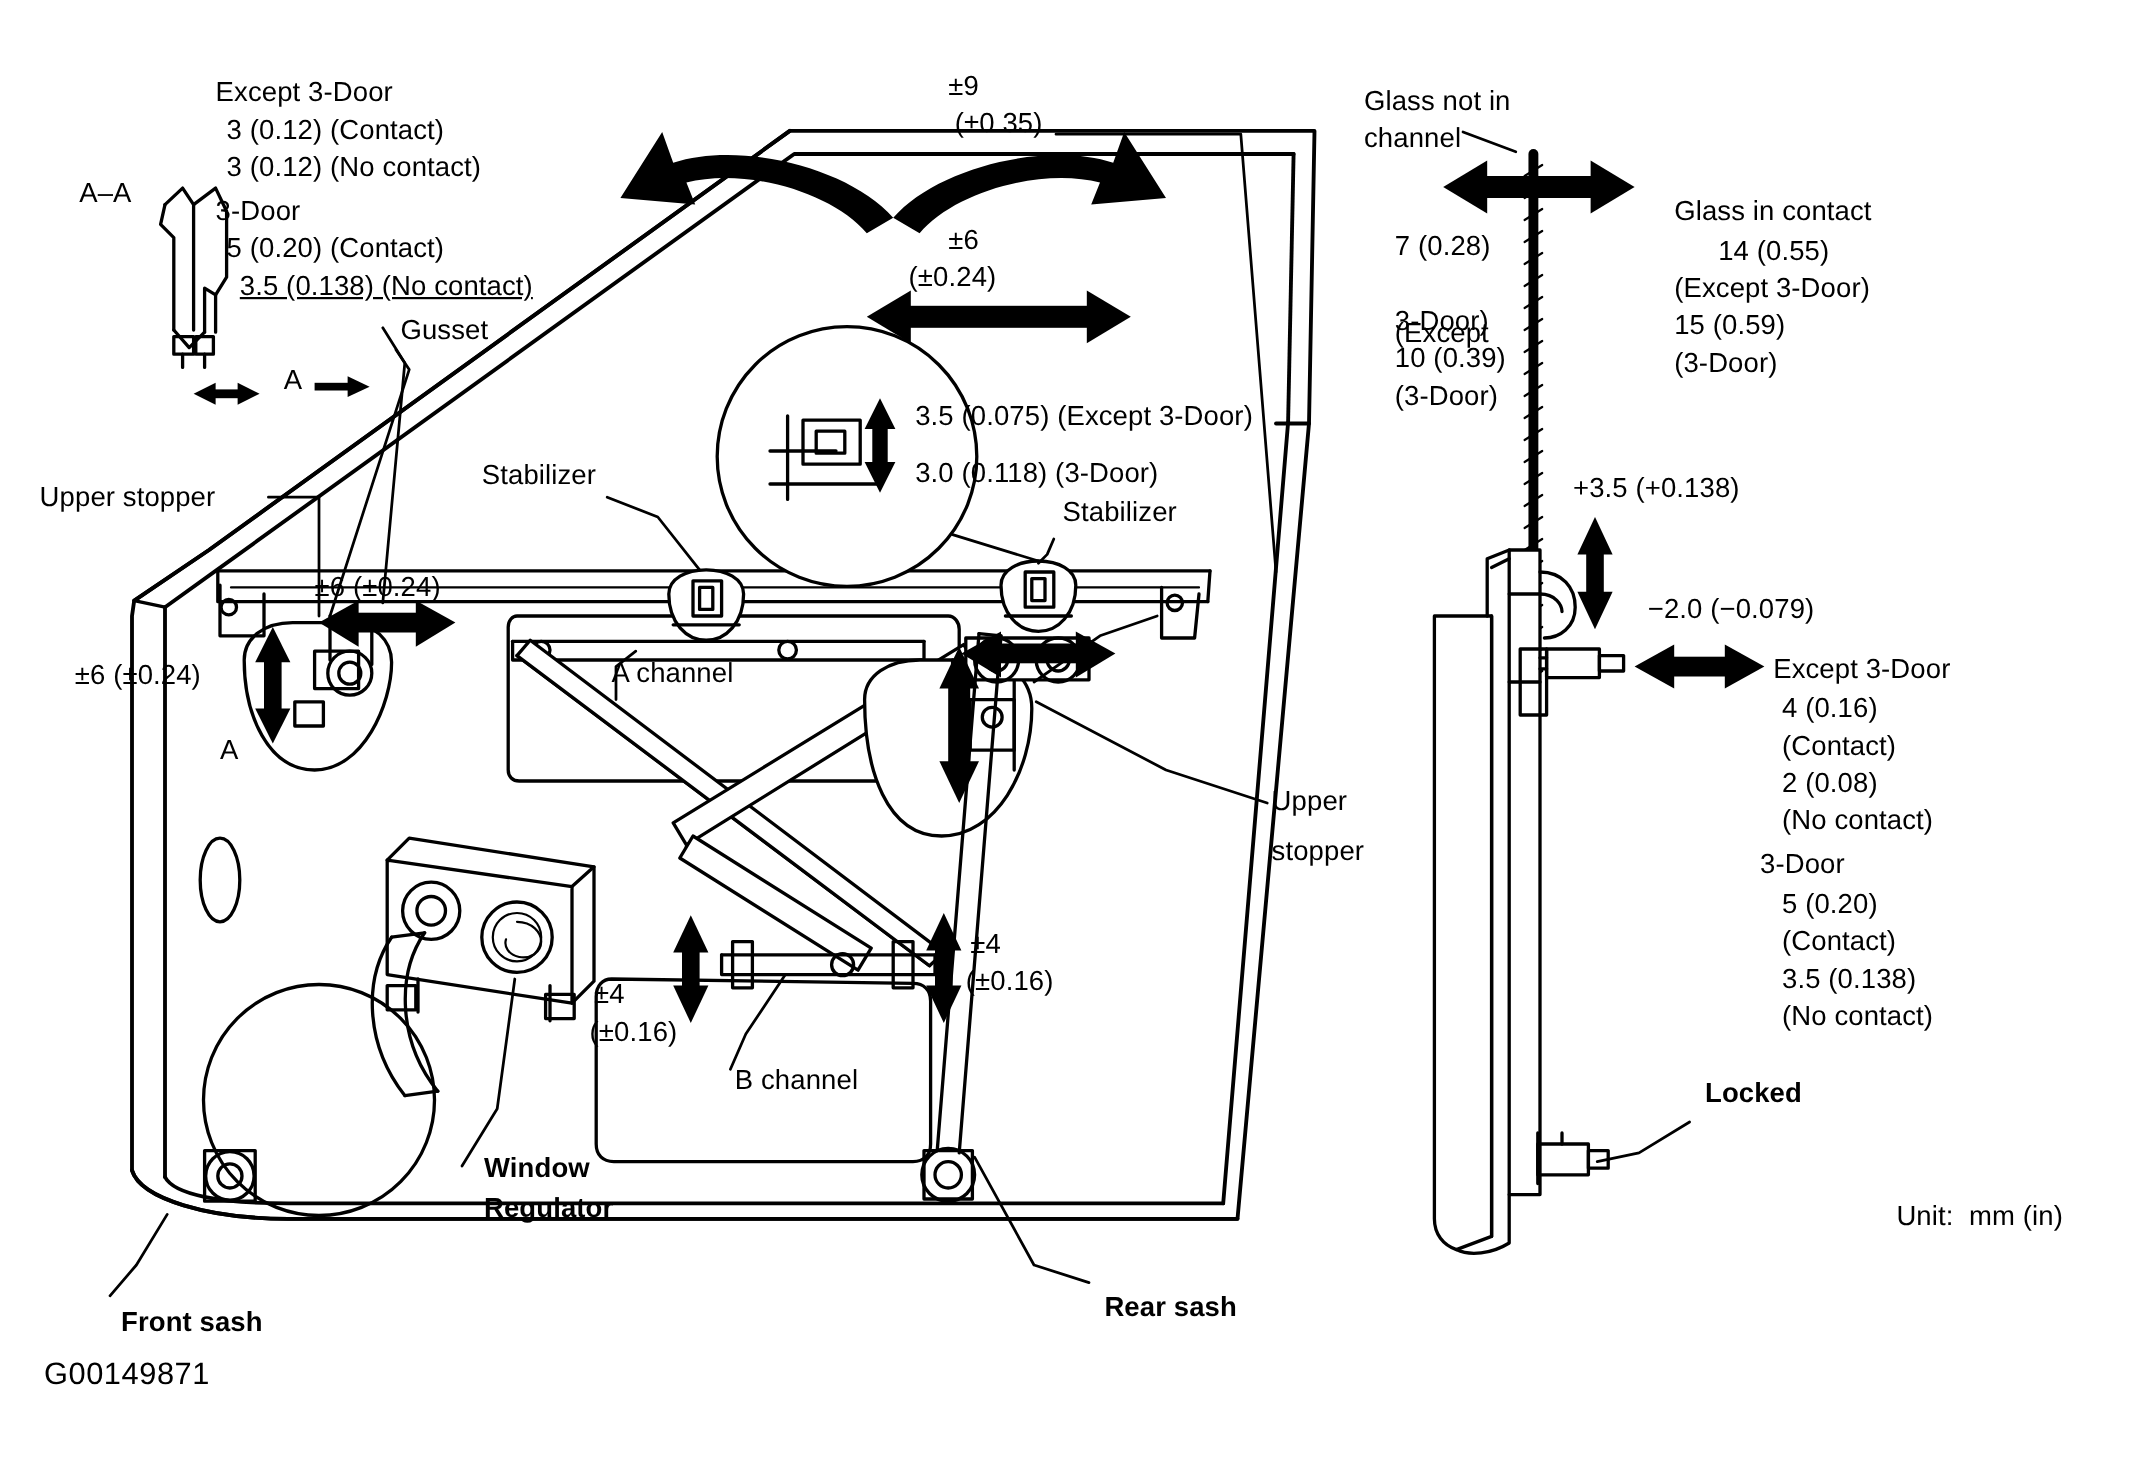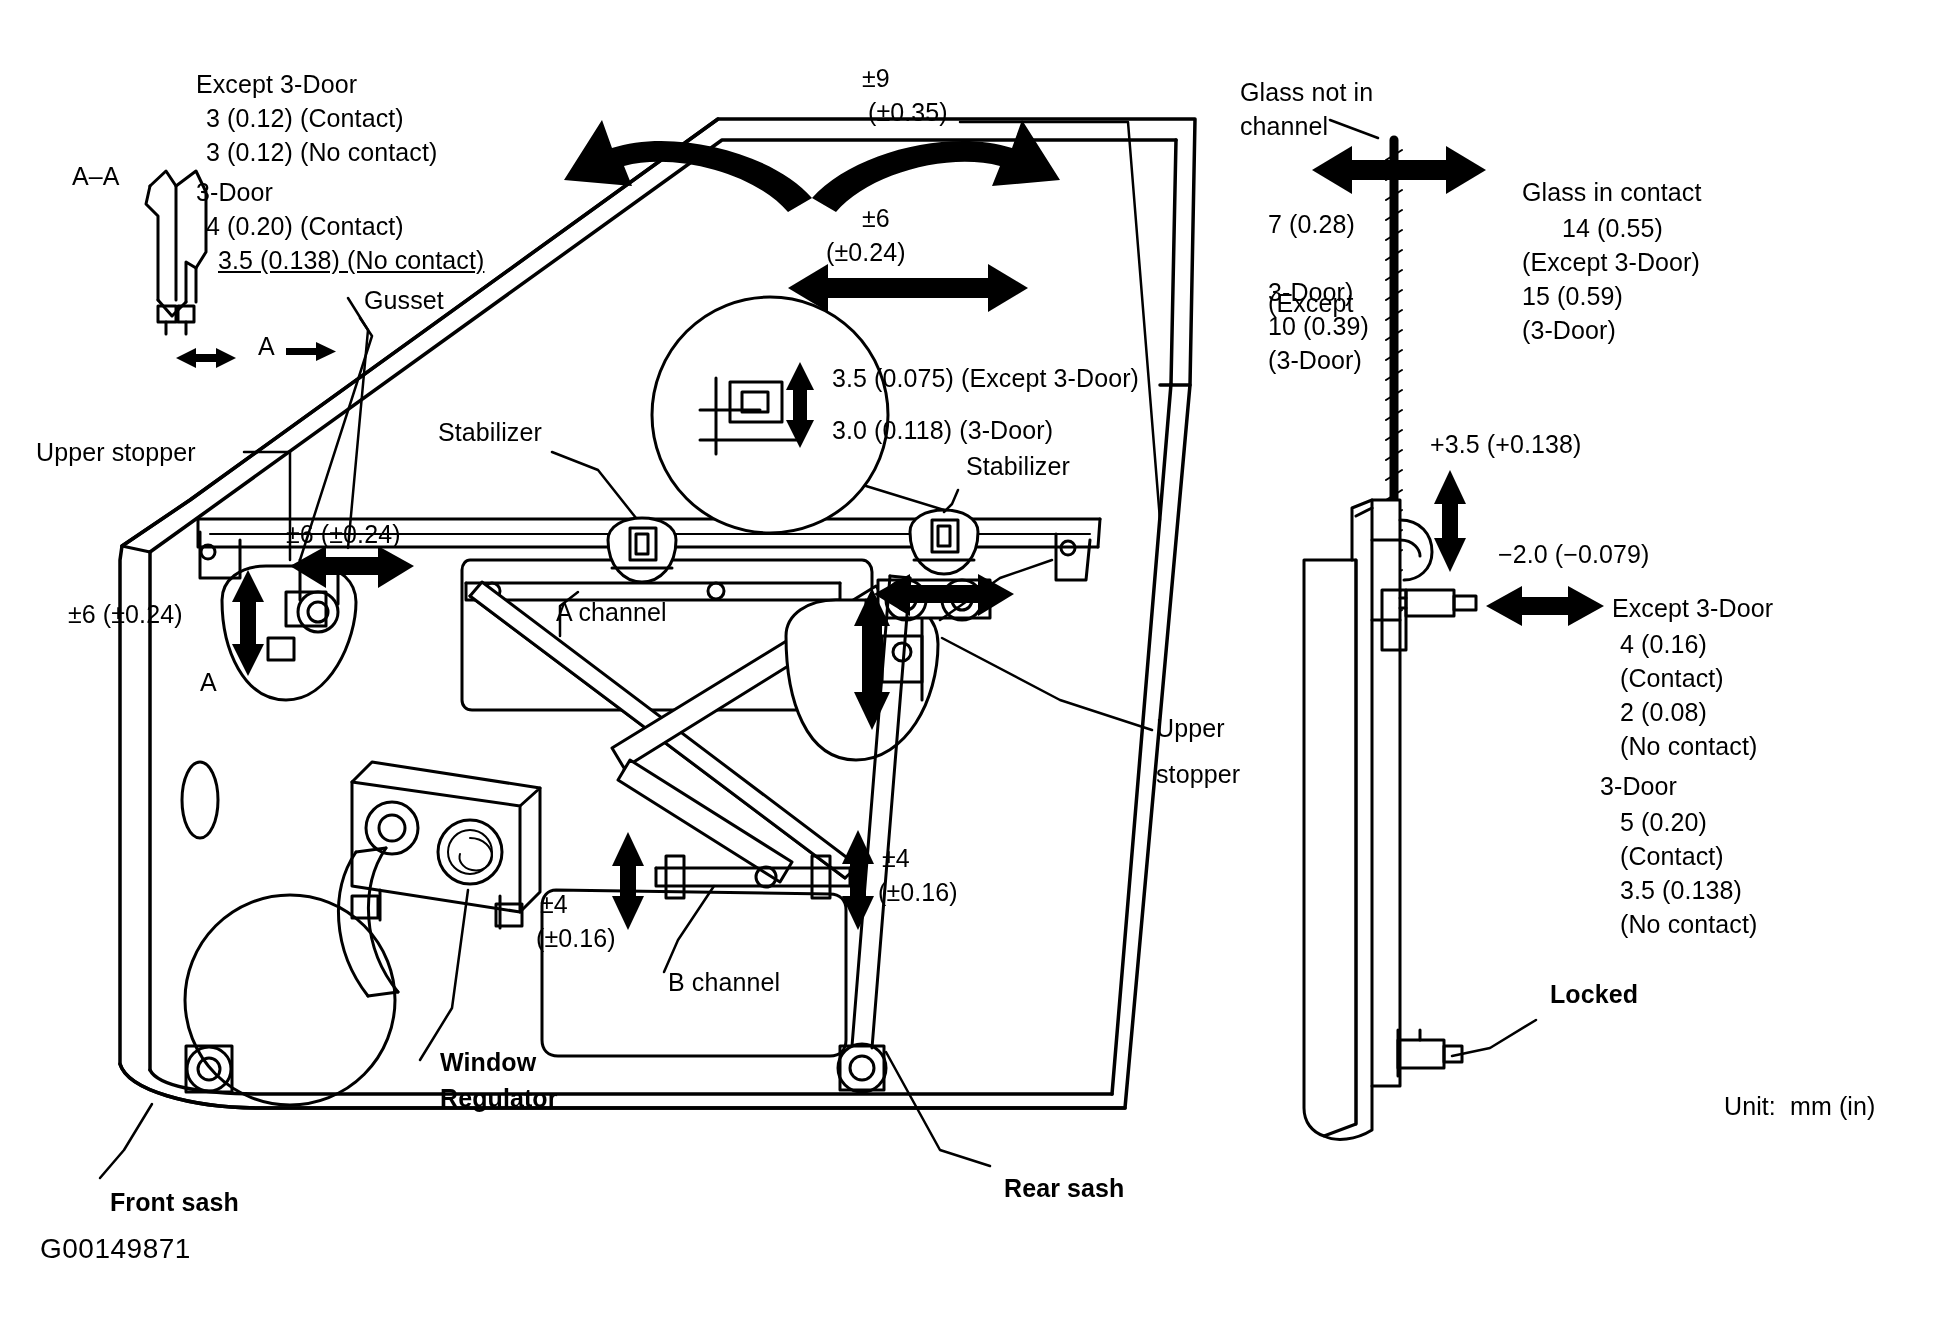--- a/index.html
+++ b/index.html
@@ -388,21 +388,21 @@
   </svg>
 
   <div class="lbl" style="left:72px; top:160px;">A–A</div>
   <div class="lbl" style="left:258px; top:330px;">A</div>
   <div class="lbl" style="left:200px; top:666px;">A</div>
 
   <div class="lbl" style="left:196px; top:68px;">Except 3-Door</div>
   <div class="lbl" style="left:206px; top:102px;">3 (0.12) (Contact)</div>
   <div class="lbl" style="left:206px; top:136px;">3 (0.12) (No contact)</div>
   <div class="lbl" style="left:196px; top:176px;">3-Door</div>
-  <div class="lbl" style="left:206px; top:210px;">4 (0.20) (Contact)</div>
+  <div class="lbl" style="left:206px; top:210px;">5 (0.20) (Contact)</div>
   <div class="lbl" style="left:218px; top:244px;text-decoration:underline;">3.5 (0.138) (No contact)</div>
 
   <div class="lbl" style="left:364px; top:284px;">Gusset</div>
 
   <div class="lbl" style="left:36px; top:436px;">Upper stopper</div>
 
   <div class="lbl" style="left:438px; top:416px;">Stabilizer</div>
   <div class="lbl" style="left:966px; top:450px;">Stabilizer</div>
 
   <div class="lbl" style="left:862px; top:62px;">±9</div>

